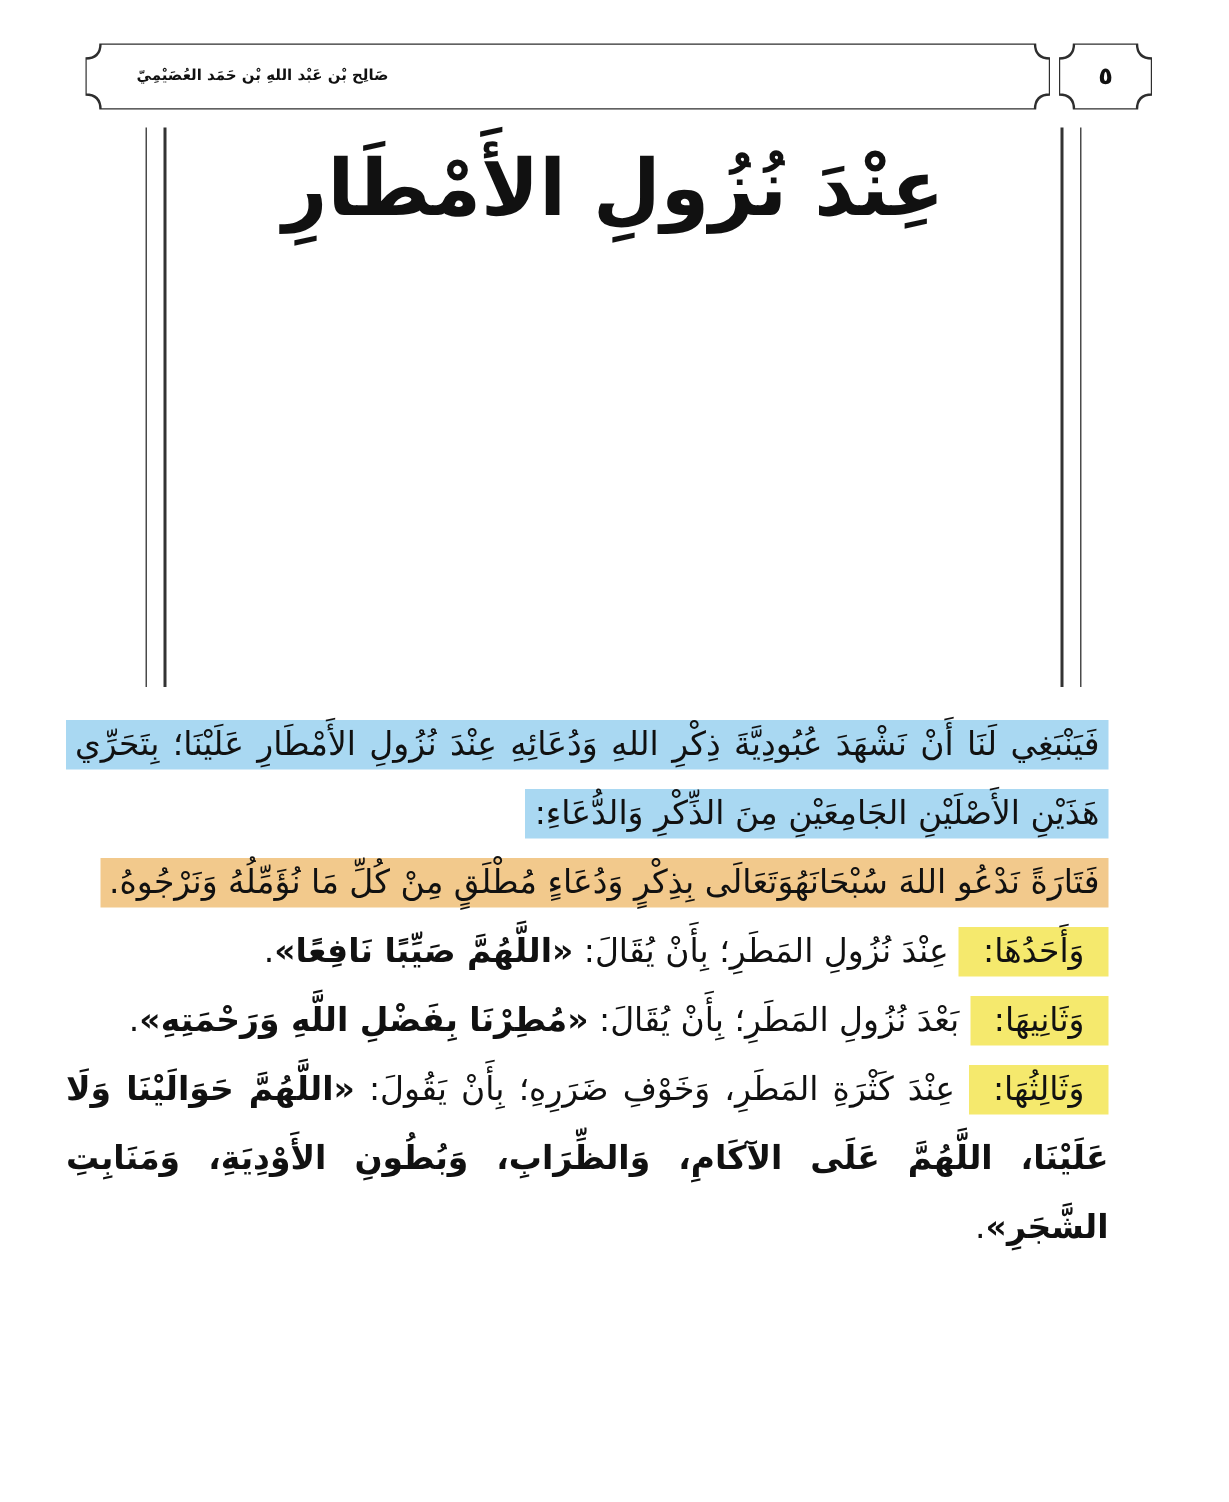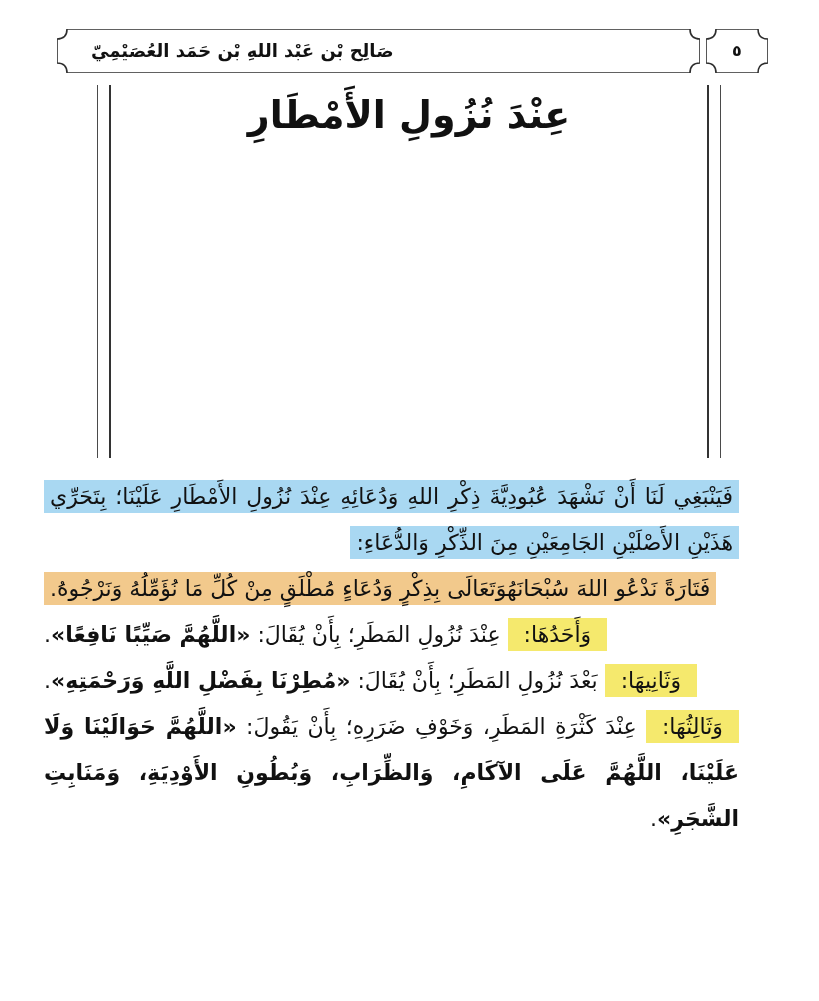--- a/index.html
+++ b/index.html
@@ -13,21 +13,21 @@
     overflow:hidden;
   }
   
   .header{position:absolute;top:29px;left:0;right:0;height:44px;}
   .cartouche{position:absolute;top:0;height:44px;}
   .cartouche svg{position:absolute;inset:0;width:100%;height:100%;}
   .cartouche svg path{fill:none;stroke:var(--cartouche-line,#2e2e2e);stroke-width:1.6;}
   .author-box{left:57px;width:643px;}
   .author-name{
     position:absolute;left:34px;top:0;height:44px;line-height:44px;
-    font-size:18px;font-weight:bold;direction:rtl;white-space:nowrap;
+    font-size:10px;font-weight:bold;direction:rtl;white-space:nowrap;
   }
   .number-box{left:706px;width:62px;}
   .page-number{
     position:absolute;inset:0;text-align:center;line-height:44px;
     font-size:16px;font-weight:bold;
   }
   
   .title-frame{
     position:absolute;top:85px;left:97px;width:622px;height:373px;
     border-left:1.5px solid var(--frame-line,#4a4a4a);
@@ -36,29 +36,29 @@
   .title-frame-inner{
     position:absolute;top:0;bottom:0;left:11px;right:11px;
     border-left:2px solid #333;border-right:2px solid #333;
   }
   .main-title{
     position:relative;text-align:center;margin-top:8px;
     font-size:84px;font-weight:bold;line-height:1.55;
   }
   .sub-title{
     position:relative;text-align:center;margin-top:2px;
-    font-size:38px;font-weight:bold;line-height:1.5;
+    font-size:52px;font-weight:bold;line-height:1.5;
   }
   
   .body-text{
     position:absolute;top:474px;right:80px;left:44px;
   }
   .para{
     margin:0;font-size:22px;line-height:46px;font-weight:500;
-    text-align:left;
+    text-align:right;
   }
   .justify{text-align:justify;}
   .closing{margin-top:14px;text-indent:14px;}
   mark{
     color:inherit;padding:4px 6px;
     -webkit-box-decoration-break:clone;box-decoration-break:clone;
   }
   .hl-blue{background:var(--highlight-blue,#a9d8f2);}
   .hl-orange{background:var(--highlight-orange,#f2c98c);}
   .hl-yellow{background:var(--highlight-yellow,#f5e96d);padding:4px 16px;}

